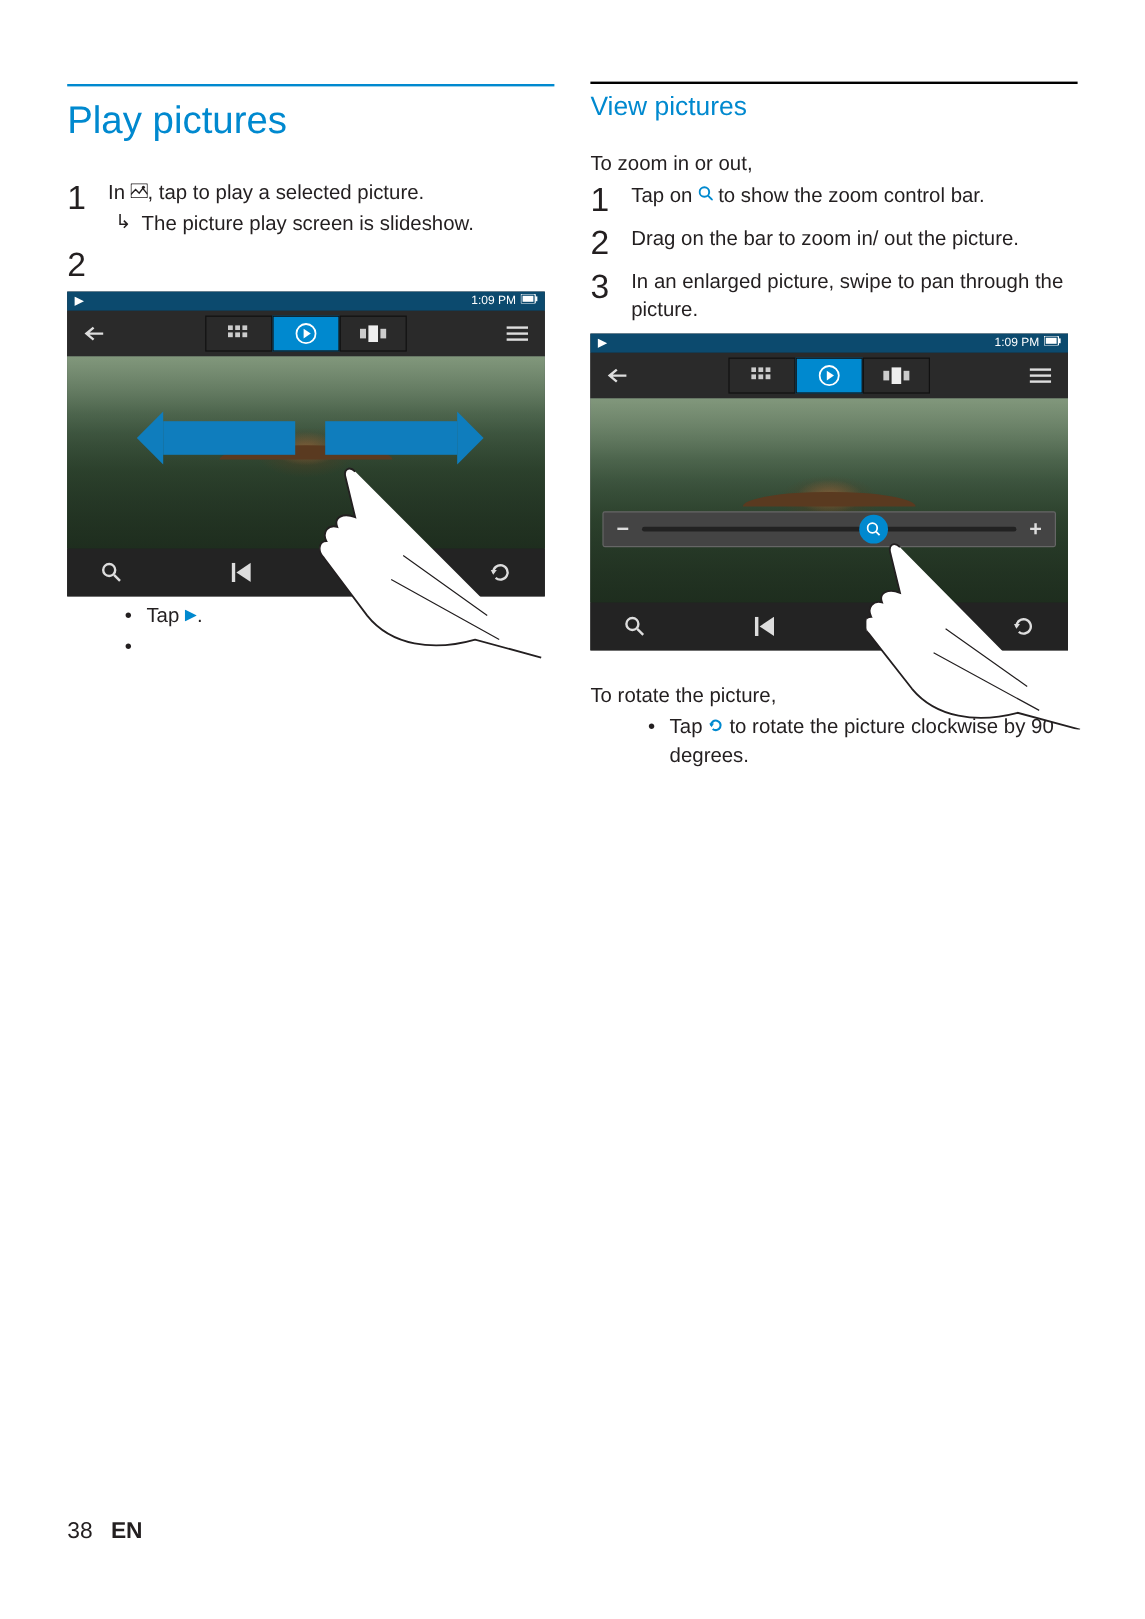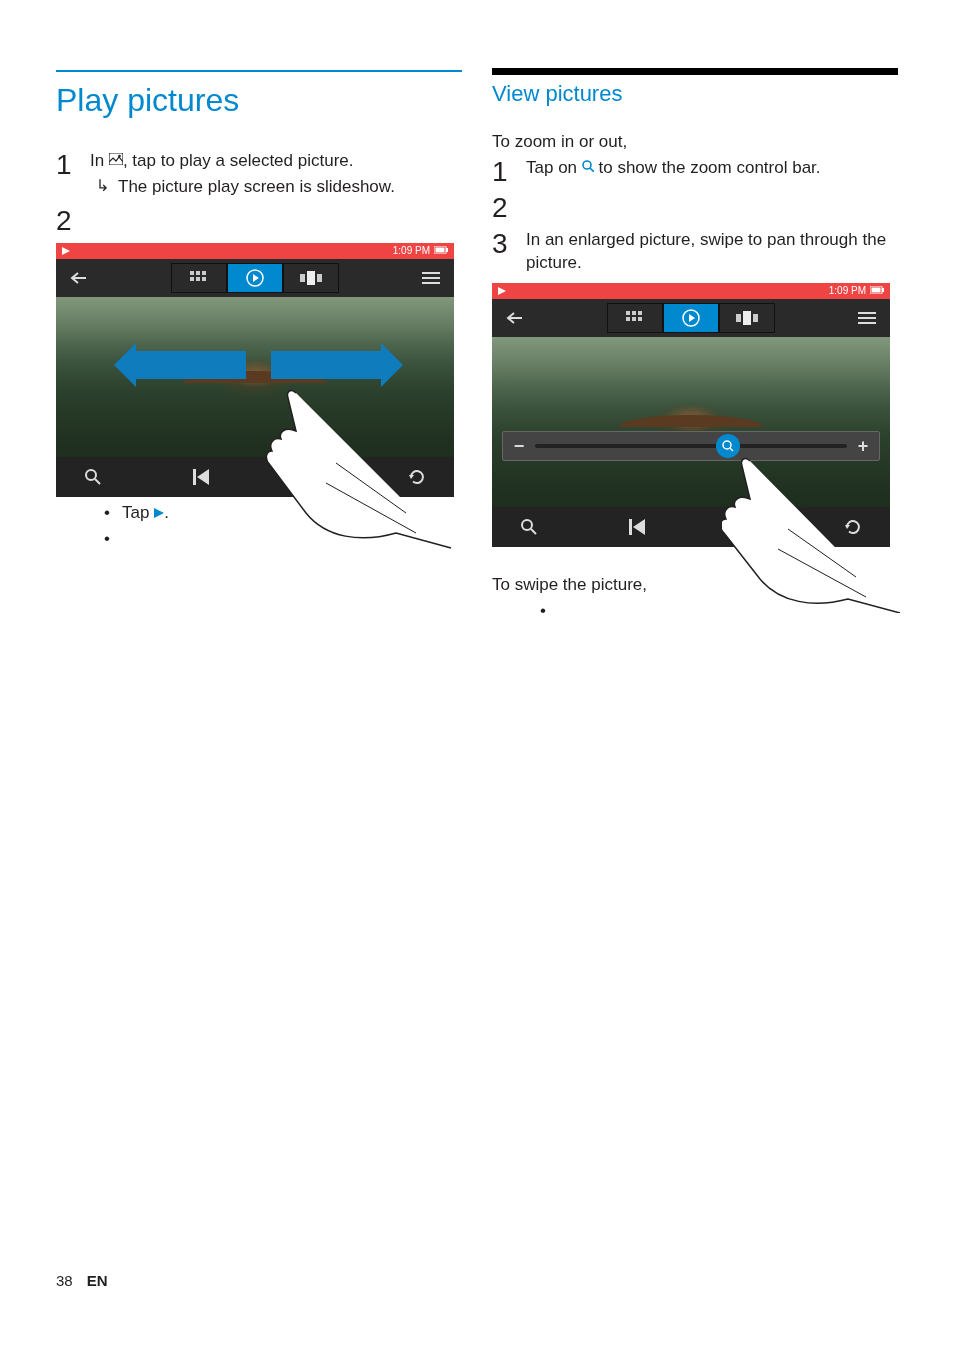--- a/index.html
+++ b/index.html
@@ -29,21 +29,21 @@
     font-size: 32px;
     border-top: 2px solid #0089cf;
     padding-top: 6px;
     margin-bottom: 26px;
     letter-spacing: 0;
   }
   h2.sub-title {
     color: #0089cf;
     font-weight: 400;
     font-size: 22px;
-    border-top: 7px solid #000000;
+    border-top: 2px solid #000000;
     padding-top: 4px;
     margin-bottom: 10px;
   }
   .num-list { list-style: none; }
   .num-item { display: flex; align-items: flex-start; margin-bottom: 6px; }
   .num-item .num {
     font-family: "Gill Sans", "Gill Sans MT", sans-serif;
     font-size: 28px;
     font-weight: 500;
     width: 34px;
@@ -77,21 +77,21 @@
     margin-bottom: 4px;
   }
   .illus-frame {
     background: #1a1a1a;
     width: 398px;
     position: relative;
     overflow: visible;
   }
   .statusbar {
     height: 16px;
-    background: #ef4444;
+    background: #0c4a6e;
     display: flex;
     align-items: center;
     justify-content: space-between;
     padding: 0 6px;
     color: #fff;
     font-size: 10px;
   }
   .statusbar-left svg { display: block; }
   .statusbar-right { display: flex; align-items: center; gap: 4px; }
   .toolbar-top {
@@ -204,21 +204,21 @@
   }
   .hand {
     position: absolute;
     pointer-events: none;
   }
   .hand svg { display: block; }
   .footer {
     position: absolute;
     bottom: 58px;
     left: 56px;
-    font-size: 15px;
+    font-size: 19px;
   }
   .footer .pg { font-weight: 300; margin-right: 10px; }
   .footer .lang { font-weight: 600; }
 </style>
 </head>
 <body>
 
 <div class="page">
 
   <div class="col left-col">
@@ -366,20 +366,21 @@
         <div class="num">1</div>
         <div class="body">
           <span>Tap on </span><span class="inline-icon"><svg width="12" height="12">
                 <circle cx="5" cy="5" r="4" fill="none" stroke="#0089cf" stroke-width="1.6"></circle>
                 <line x1="8" y1="8" x2="12" y2="12" stroke="#0089cf" stroke-width="1.6"></line>
               </svg></span><span> to show the zoom control bar.</span>
         </div>
       </div>
       <div class="num-item">
         <div class="num">2</div>
+        <div class="body">Drag on the bar to zoom in/ out the picture.</div>
       </div>
       <div class="num-item">
         <div class="num">3</div>
         <div class="body">In an enlarged picture, swipe to pan through the picture.</div>
       </div>
     </div>
 
     <div class="illus">
       <div class="illus-frame">
         <div class="statusbar">
@@ -479,24 +480,30 @@
         </div>
         <div class="hand" style="left:230px; top:170px;">
           <svg width="180" height="160" viewBox="0 0 180 160">
             <path d="M28,8 C23,3 18,6 20,13 L28,46 C18,42 10,46 13,54 C6,52 0,58 4,66 C-2,66 -4,74 2,80 L38,126 C58,150 92,155 126,146 L178,160" fill="#fff" stroke="#231f20" stroke-width="1.5"></path>
             <path d="M66,76 L134,124 M56,96 L144,144" fill="none" stroke="#231f20" stroke-width="1"></path>
           </svg>
         </div>
       </div>
     </div>
 
-    <div class="bold-lead" style="margin-top:26px;">To swipe the picture,</div>
+    <div class="bold-lead" style="margin-top:26px;">To rotate the picture,</div>
     <div class="bullet-list">
       <div class="bullet-item">
         <span class="dot">•</span>
+        <span class="btxt">
+          <span>Tap </span><span class="inline-icon"><svg width="13" height="13">
+                <path d="M2.5,6.5 a4,4 0 1 1 1.4,3" fill="none" stroke="#0089cf" stroke-width="1.8"></path>
+                <polygon points="1,5 5,5 3,8" fill="#0089cf"></polygon>
+              </svg></span><span> to rotate the picture clockwise by 90 degrees.</span>
+        </span>
       </div>
     </div>
   </div>
 
 </div>
 
 <div class="footer">
   <span class="pg">38</span>
   <span class="lang">EN</span>
 </div>

